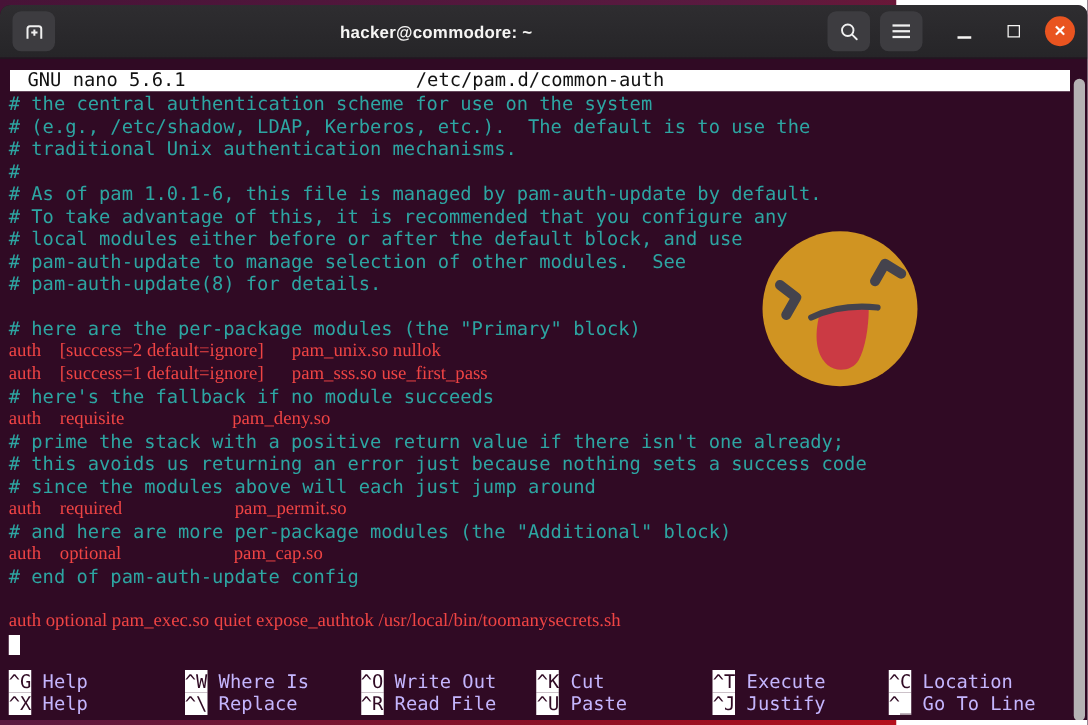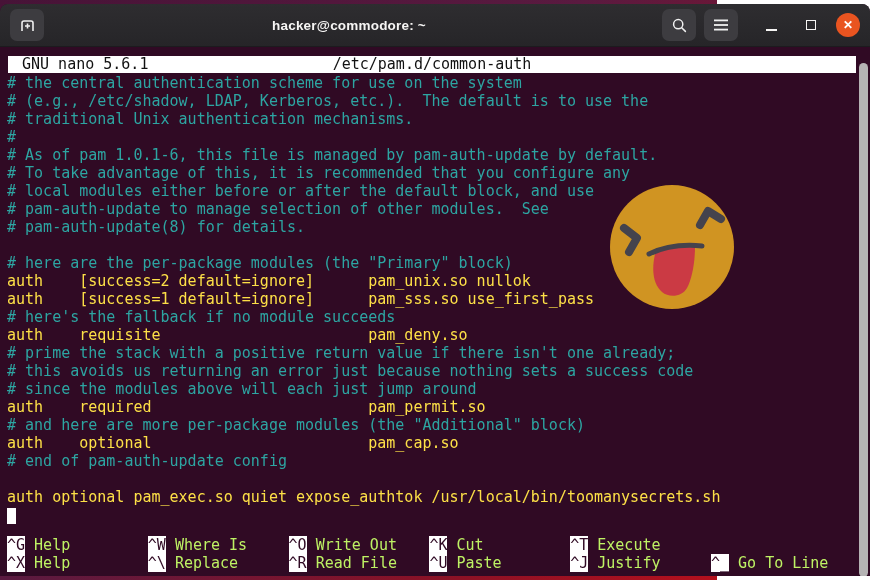--- a/index.html
+++ b/index.html
@@ -55,32 +55,32 @@
   .nano-bar {
     position:absolute; left:8px; top:9px; width:848px; height:17px;
     background:#ffffff; color:#111;
   }
   .nano-ver { position:absolute; left:14px; top:-1px; }
   .nano-file { position:absolute; left:0; width:100%; text-align:center; top:-1px; }
 
   .term-lines { position:absolute; left:7px; top:27px; white-space:pre; }
   .tline { height:18px; white-space:pre; }
   .tline.comment { color: var(--comment-teal,#2da5a2); }
-  .tline.code { color:#fde047; }
+  .tline.code { color:#ef4444;font-family:Liberation Serif, serif; }
 
   .cursor {
     position:absolute; left:7px; top:461px; width:9px; height:16px; background:#ffffff;
   }
 
   
   .shortcuts { position:absolute; left:7px; bottom:4px; }
   .sc-row { display:grid; grid-template-columns:repeat(6, 140.8px); height:18px; }
   .sc-item { white-space:pre; overflow:visible; }
   .sc-key { background:#ffffff; color:var(--terminal-bg,#300a24); }
-  .sc-label { color:#bef264; }
+  .sc-label { color:#c4b5fd; }
 
   
   .scrollbar {
     position:absolute; right:2px; top:16px; width:9px; height:514px;
     background:#b5b3b4; border-radius:5px; cursor:pointer;
   }
 
   
   .emoji { position:absolute; left:606px; top:133px; }
   .e-body { fill: var(--emoji-body,#d09422); }
@@ -140,20 +140,21 @@
 
       <div class="cursor" style="display: block;"></div>
 
       <div class="shortcuts" id="shortcuts">
           <div class="sc-row">
             <span class="sc-item"><span class="sc-key">^G</span><span class="sc-label"> Help</span></span>
             <span class="sc-item"><span class="sc-key">^W</span><span class="sc-label"> Where Is</span></span>
             <span class="sc-item"><span class="sc-key">^O</span><span class="sc-label"> Write Out</span></span>
             <span class="sc-item"><span class="sc-key">^K</span><span class="sc-label"> Cut</span></span>
             <span class="sc-item"><span class="sc-key">^T</span><span class="sc-label"> Execute</span></span>
+            <span class="sc-item"><span class="sc-key">^C</span><span class="sc-label"> Location</span></span>
           </div>
           <div class="sc-row">
             <span class="sc-item"><span class="sc-key">^X</span><span class="sc-label"> Help</span></span>
             <span class="sc-item"><span class="sc-key">^\</span><span class="sc-label"> Replace</span></span>
             <span class="sc-item"><span class="sc-key">^R</span><span class="sc-label"> Read File</span></span>
             <span class="sc-item"><span class="sc-key">^U</span><span class="sc-label"> Paste</span></span>
             <span class="sc-item"><span class="sc-key">^J</span><span class="sc-label"> Justify</span></span>
             <span class="sc-item"><span class="sc-key">^_</span><span class="sc-label"> Go To Line</span></span>
           </div>
         </div>

